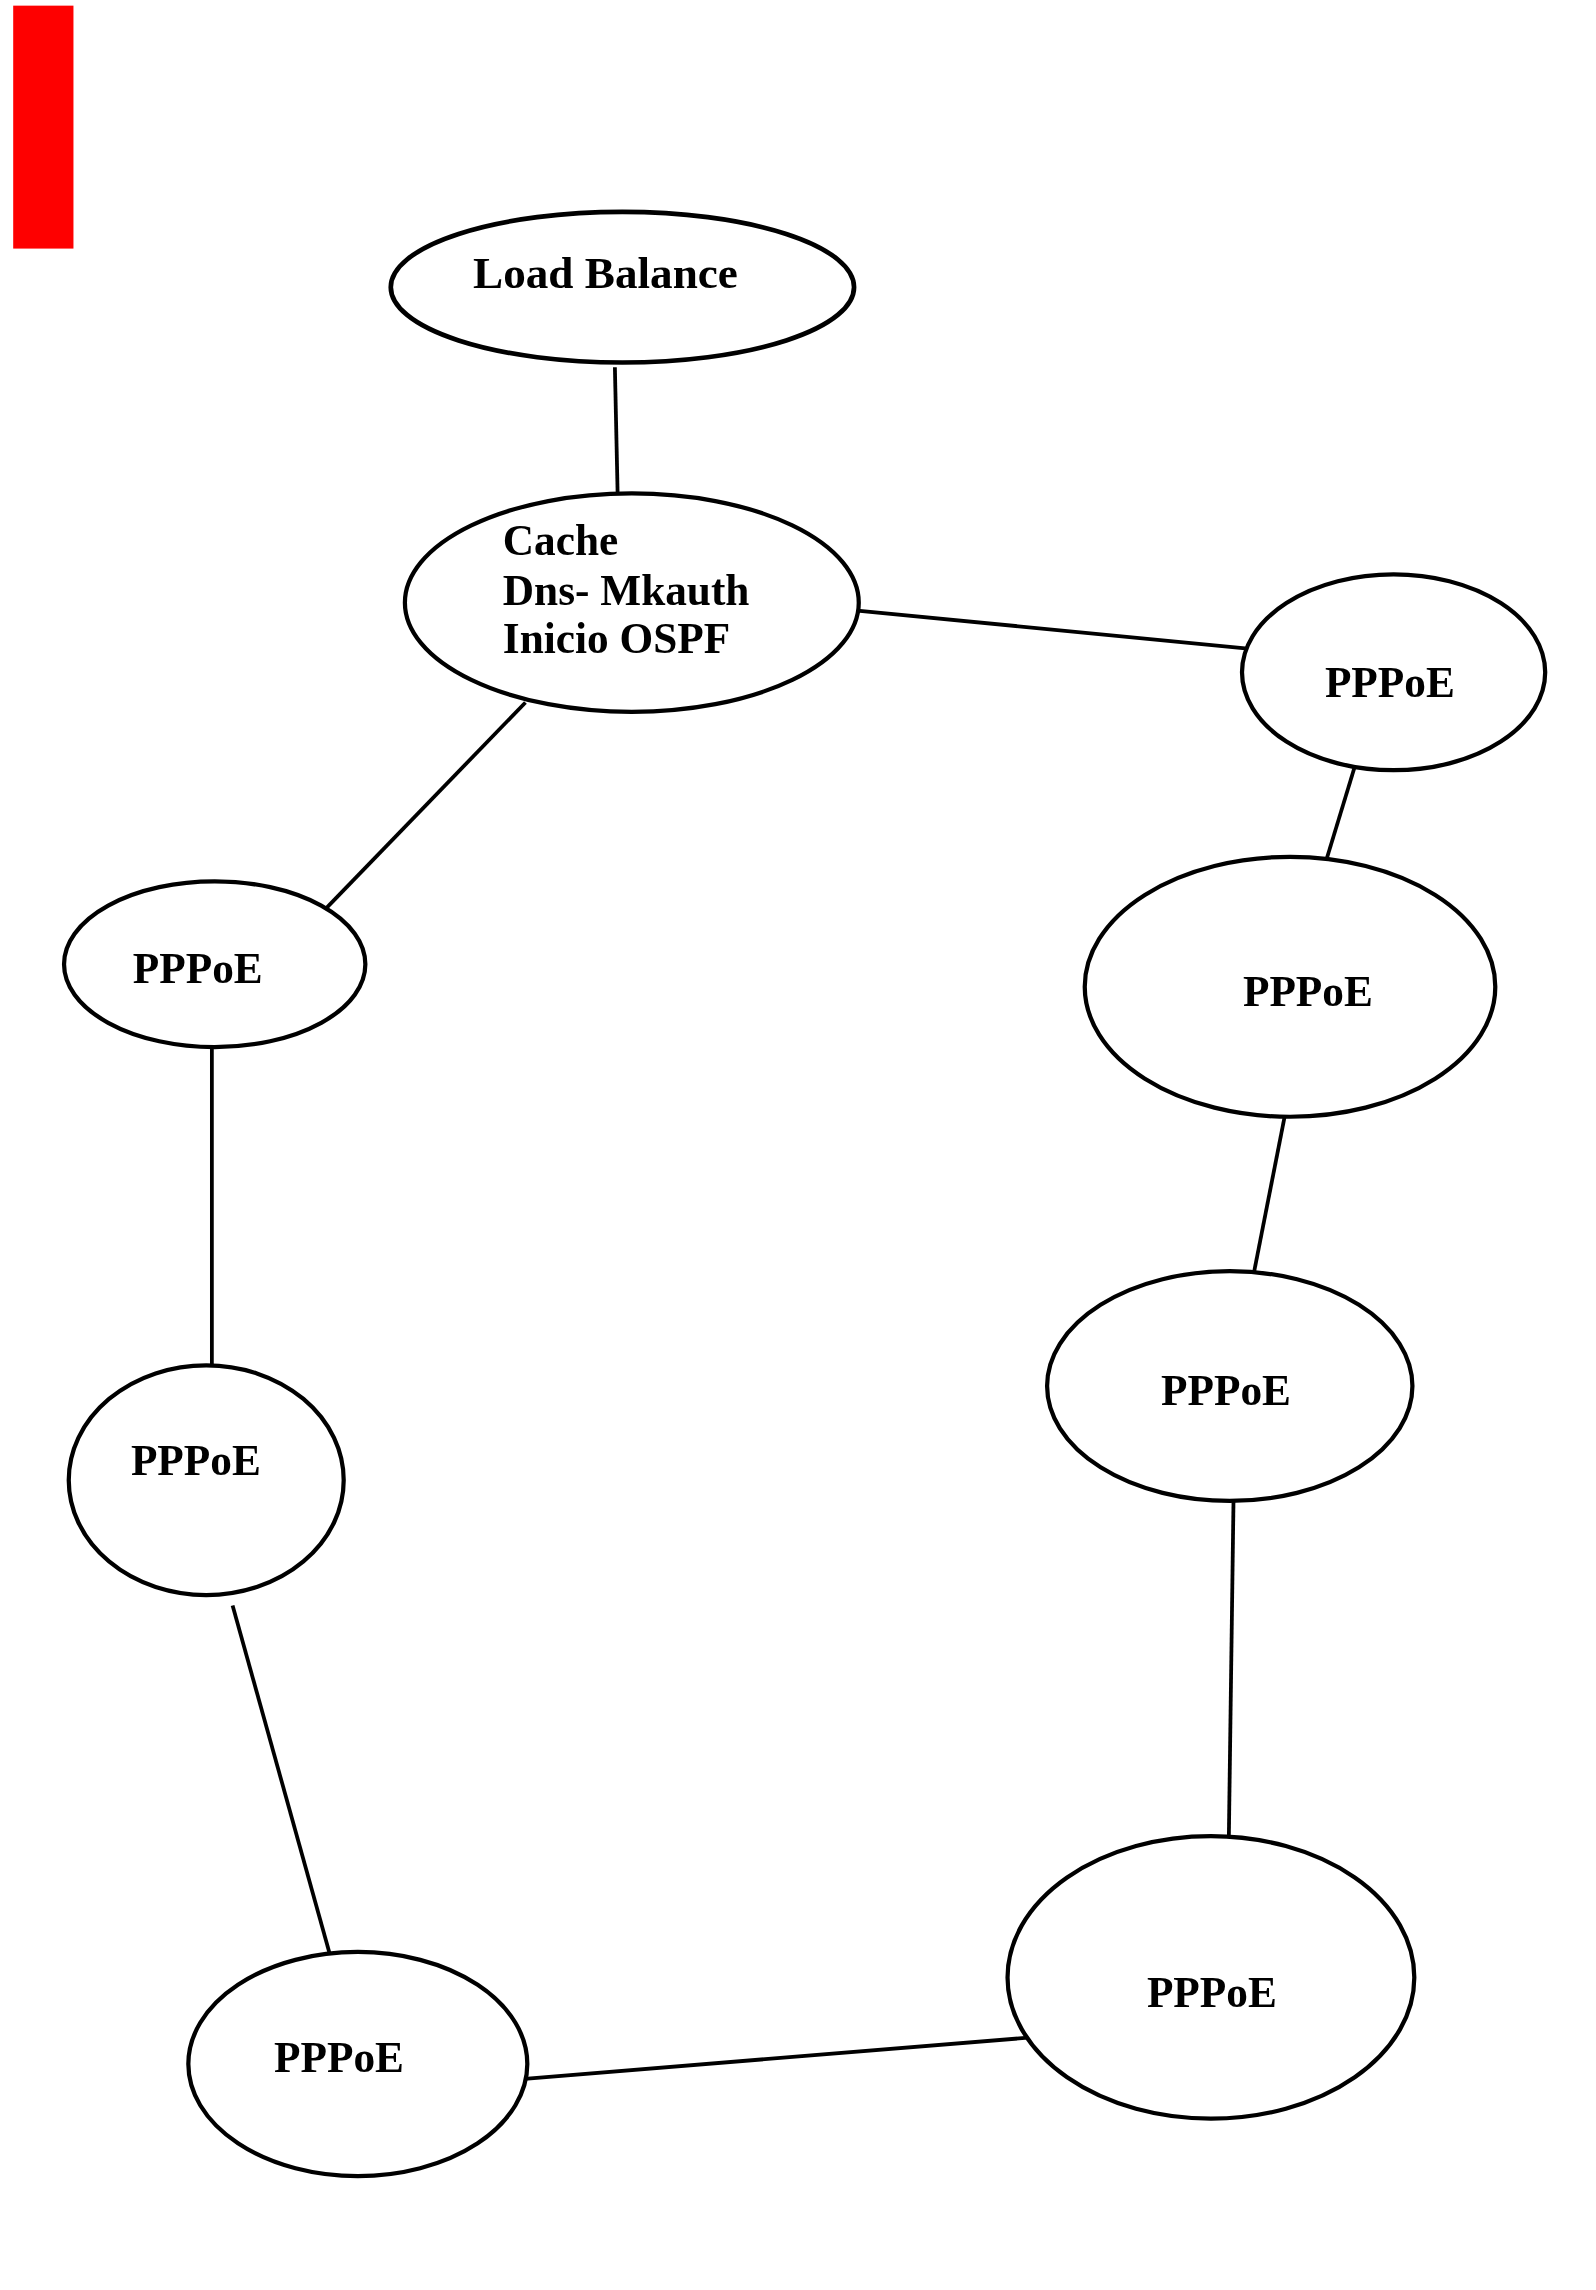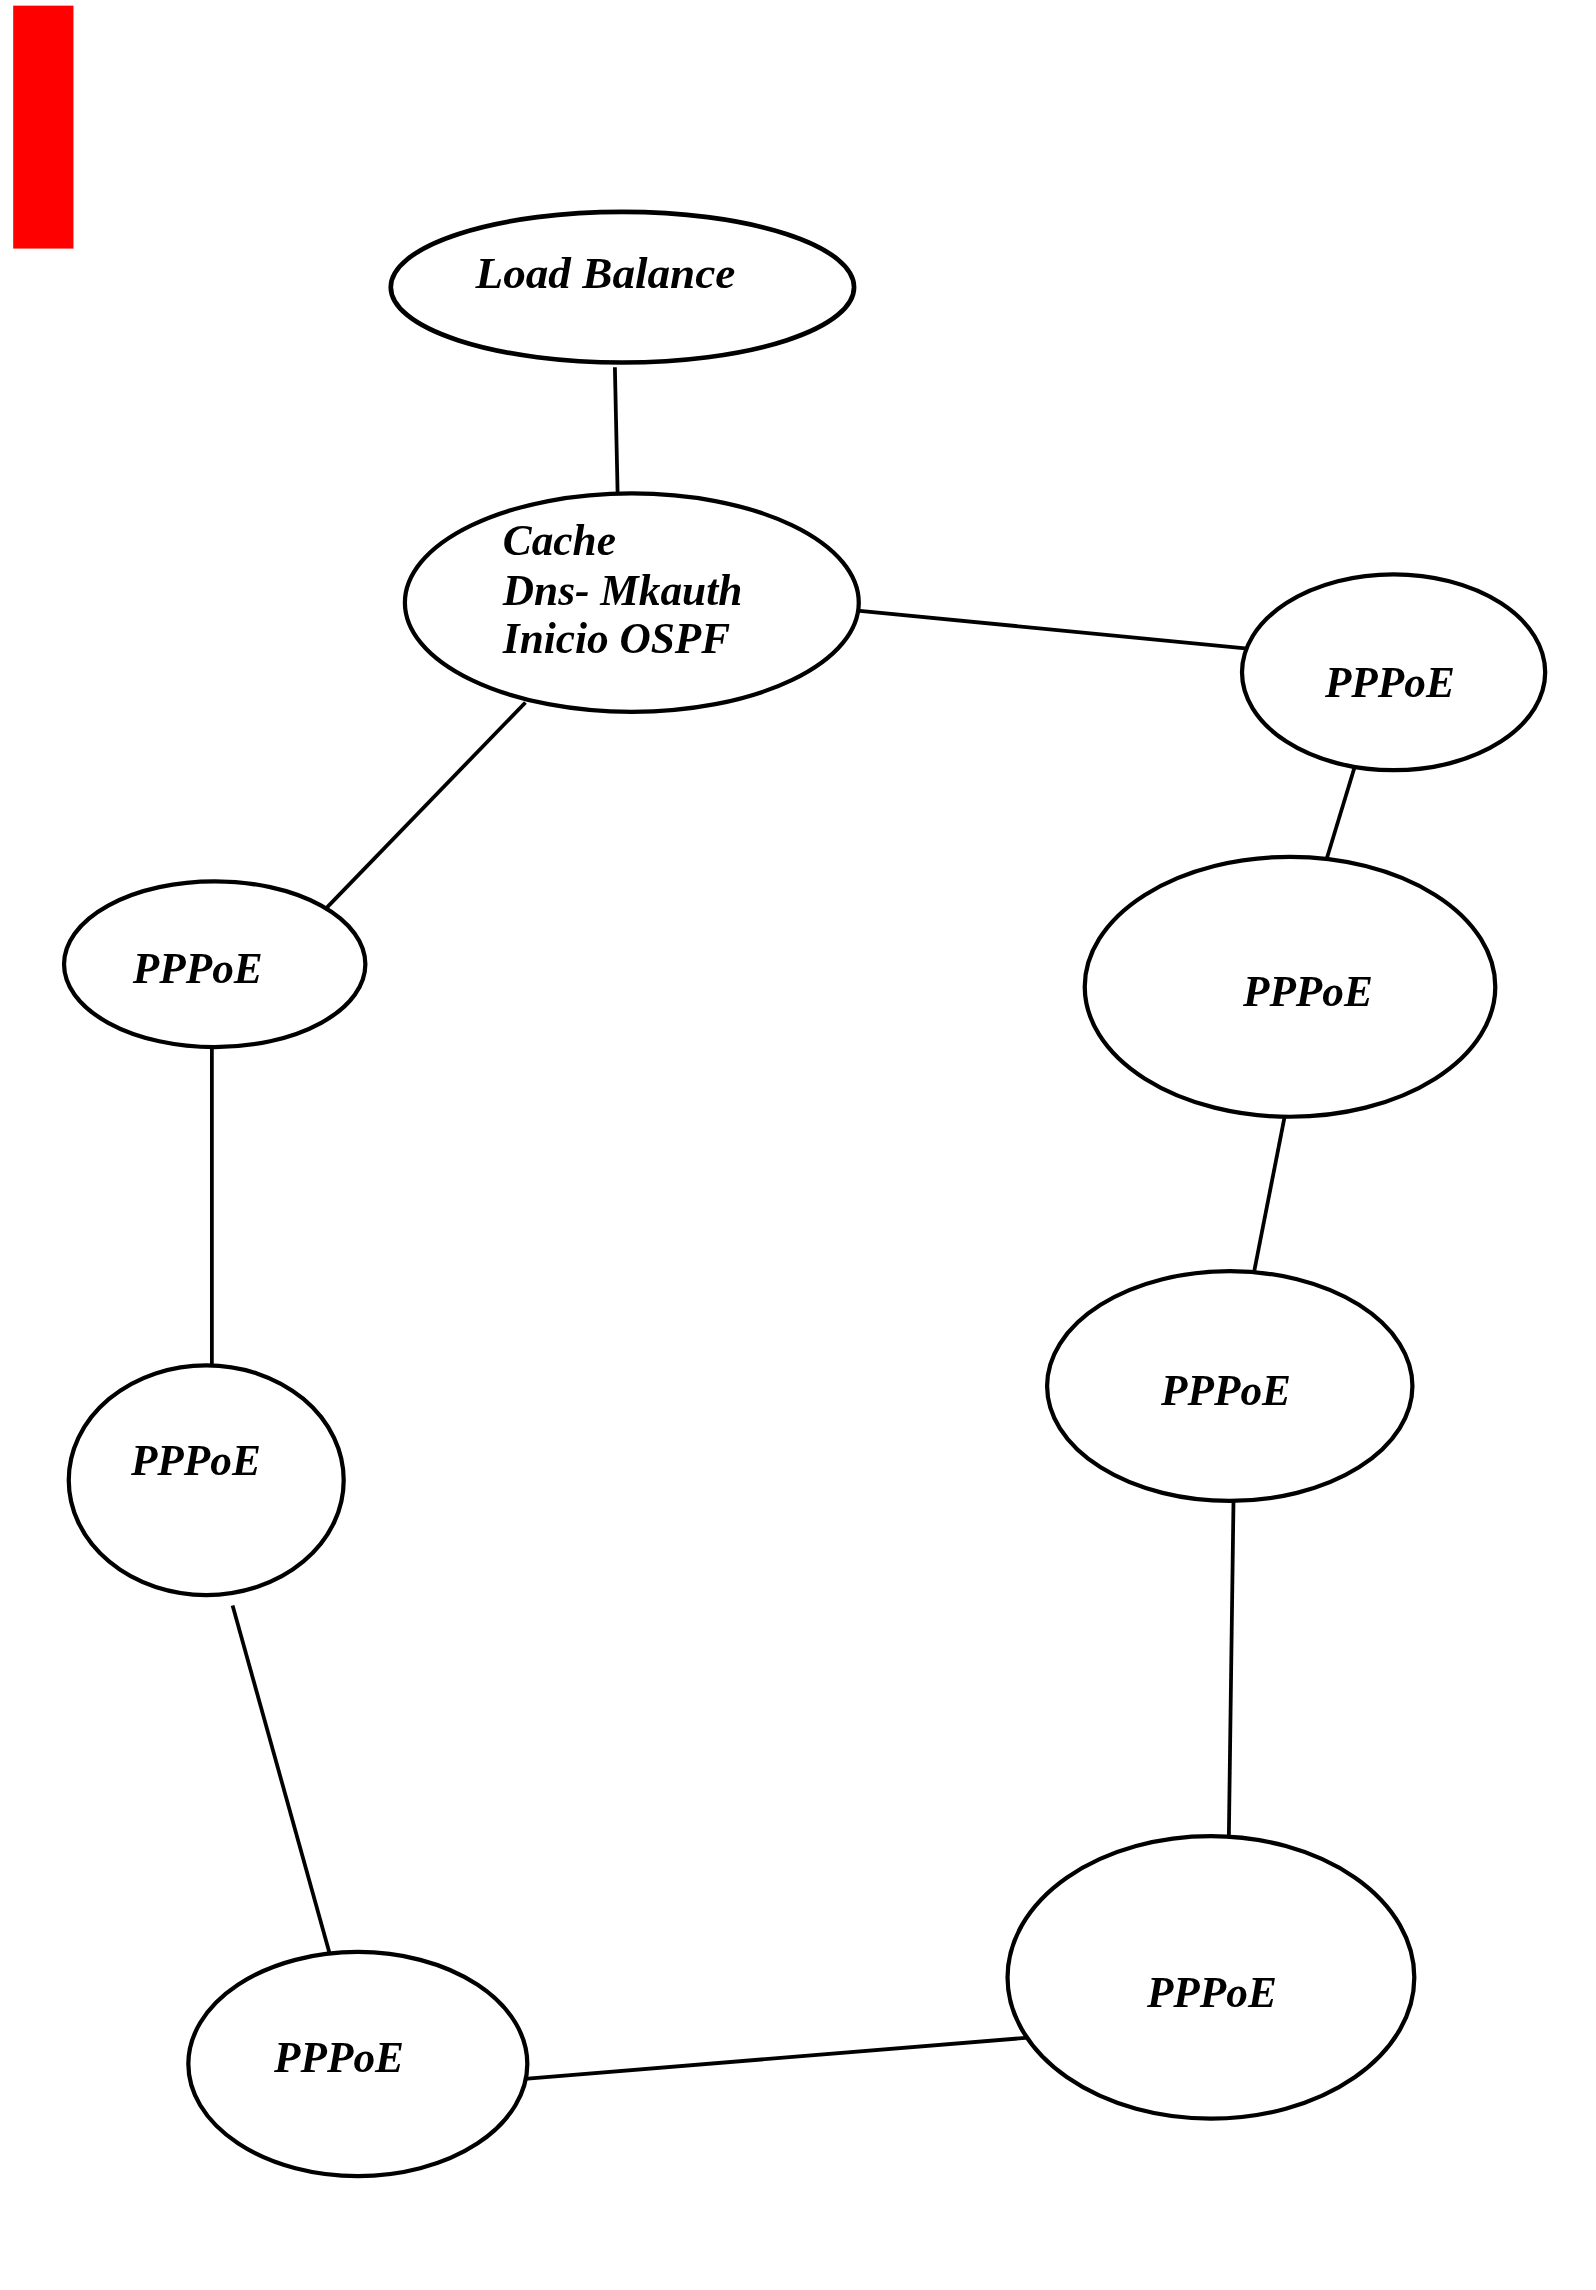--- a/index.html
+++ b/index.html
@@ -31,21 +31,21 @@
     font-family: "Liberation Serif", "DejaVu Serif", serif;
     font-weight: bold;
     font-size: 46px;
   }
   .node-label.big { font-size: 48px; }
   .marker-rect { stroke: none; }
 </style>
 </head>
 <body>
 
-<div class="canvas" style="background: rgb(255, 255, 255); font-style: italic;">
+<div class="canvas" style="background: rgb(255, 255, 255);">
   <svg width="1597" height="2290" viewBox="0 0 1696 2432">
 
     <rect class="marker-rect" x="14" y="6" width="64" height="258" fill="#fe0000"></rect>
 
     <g>
       <line class="edge" x1="653" y1="390" x2="656" y2="528"></line>
       <line class="edge" x1="905" y1="648" x2="1328" y2="689"></line>
       <line class="edge" x1="1440" y1="810" x2="1405" y2="925"></line>
       <line class="edge" x1="1367" y1="1172" x2="1332" y2="1350"></line>
       <line class="edge" x1="1310" y1="1592" x2="1305" y2="1953"></line>

